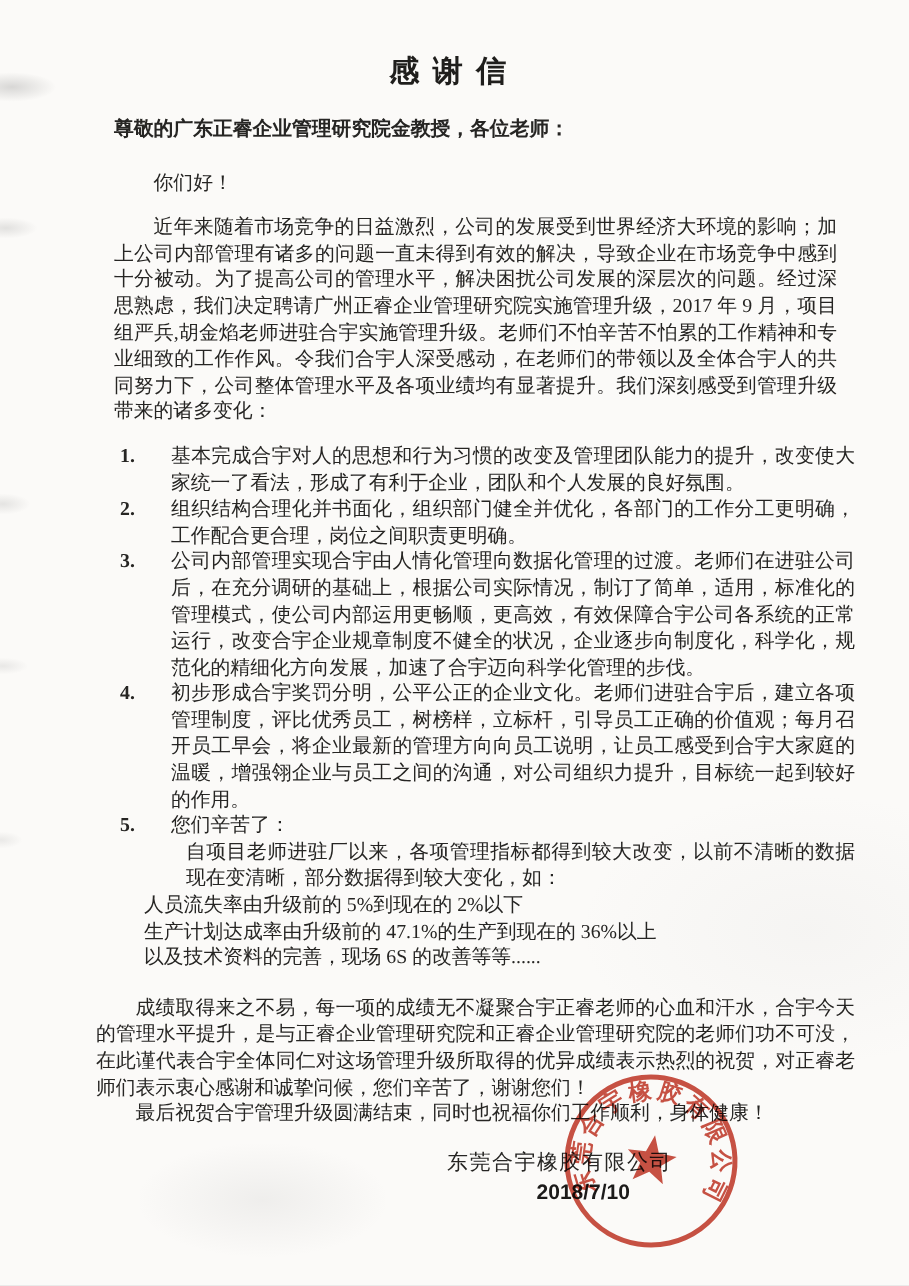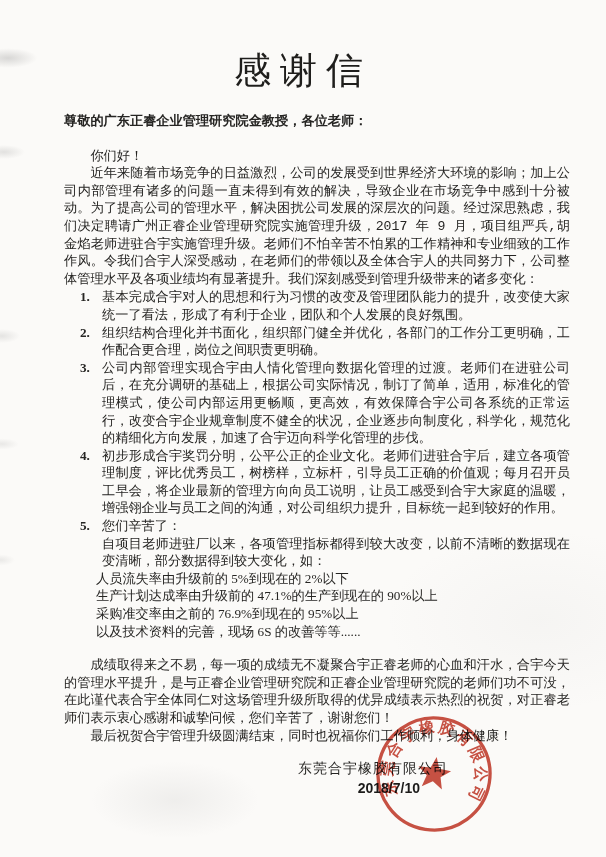--- a/index.html
+++ b/index.html
@@ -15,40 +15,40 @@
       radial-gradient(ellipse 42px 14px at 8px 58px, rgba(90,90,90,.22), transparent 70%),
       radial-gradient(ellipse 30px 10px at 4px 152px, rgba(110,110,110,.18), transparent 70%),
       radial-gradient(ellipse 26px 10px at 2px 336px, rgba(110,110,110,.16), transparent 70%),
       radial-gradient(ellipse 24px 8px at 2px 444px, rgba(120,120,120,.14), transparent 70%),
       radial-gradient(ellipse 20px 8px at 1px 560px, rgba(120,120,120,.13), transparent 70%),
       radial-gradient(ellipse 120px 55px at 175px 800px, rgba(150,150,150,.12), transparent 70%),
       radial-gradient(ellipse 220px 130px at 540px 620px, rgba(170,170,170,.07), transparent 70%);
   }
   .title{
     margin:0;
-    padding-top:46px;
+    padding-top:34px;
     text-align:center;
-    font-size:37px;
-    font-weight:400;
+    font-size:20px;
+    font-weight:700;
     letter-spacing:9px;
     color:#1f1e1c;
   }
   .content{
     padding:16px 36px 0 64px;
     font-size:13.2px;
     line-height:17.6px;
     text-align:justify;
   }
-  .salutation{margin:0 0 18px 0;font-weight:600;}
-  .para{margin:0;text-indent:2em;font-family:Liberation Mono, monospace;}
+  .salutation{margin:0 0 18px 12px;font-weight:600;}
+  .para{margin:12px;text-indent:2em;}
   .list{margin:0;}
   .list-item{display:flex;margin:0;}
   .num{flex:none;width:22px;margin-left:16px;font-weight:600;}
-  .li-text{flex:1;}
-  .sub-block{margin-left:38px;}
+  .li-text{flex:1;margin-left:12px;}
+  .sub-block{margin-left:60px;}
   .metric{margin-left:32px;}
   .closing-gap{height:16px;}
   .closing{margin:0;text-indent:2em;}
   .signature{margin-top:16px;text-align:right;padding-right:122px;font-size:14px;letter-spacing:1px;}
   .sig-date{
     text-align:right;padding-right:150px;margin-top:2px;
     font-family:"Liberation Sans","DejaVu Sans",sans-serif;
     font-weight:700;font-size:14px;color:#1c1b1a;
   }
   .stamp{
@@ -94,22 +94,21 @@
       <div class="list-item">
         <span class="num">5.</span>
         <span class="li-text">您们辛苦了：</span>
       </div>
     </div>
 
     <div class="sub-block">自项目老师进驻厂以来，各项管理指标都得到较大改变，以前不清晰的数据现在变清晰，部分数据得到较大变化，如：</div>
 
     <div>
       <div class="metric">人员流失率由升级前的 5%到现在的 2%以下</div>
-      <div class="metric">生产计划达成率由升级前的 47.1%的生产到现在的 90%以上</div>
-      <div class="metric">采购准交率由之前的 76.9%到现在的 95%以上</div>
+      <div class="metric">生产计划达成率由升级前的 47.1%的生产到现在的 36%以上</div>
       <div class="metric">以及技术资料的完善，现场 6S 的改善等等......</div>
     </div>
 
     <div class="closing-gap"></div>
 
     <p class="closing">成绩取得来之不易，每一项的成绩无不凝聚合宇正睿老师的心血和汗水，合宇今天的管理水平提升，是与正睿企业管理研究院和正睿企业管理研究院的老师们功不可没，在此谨代表合宇全体同仁对这场管理升级所取得的优异成绩表示热烈的祝贺，对正睿老师们表示衷心感谢和诚挚问候，您们辛苦了，谢谢您们！</p>
     <p class="closing">最后祝贺合宇管理升级圆满结束，同时也祝福你们工作顺利，身体健康！</p>
 
     <div class="signature">东莞合宇橡胶有限公司</div>
     <div class="sig-date">2018/7/10</div>

